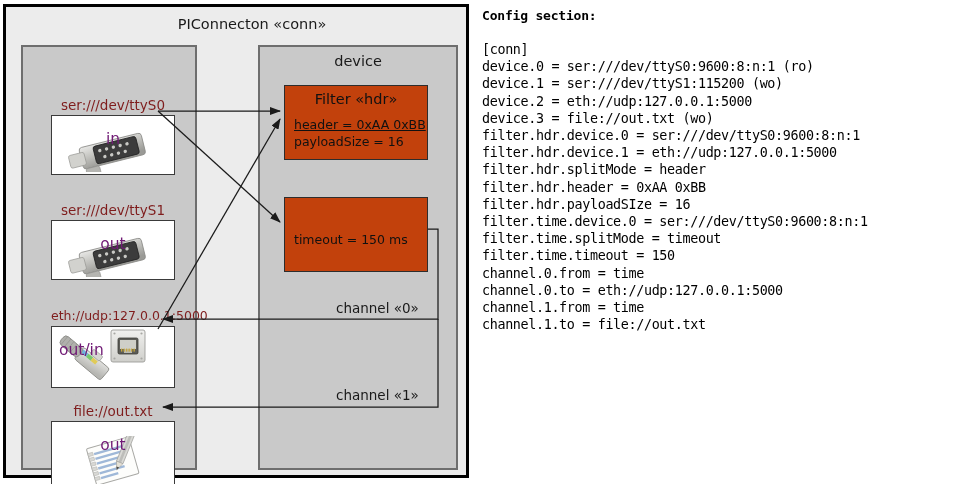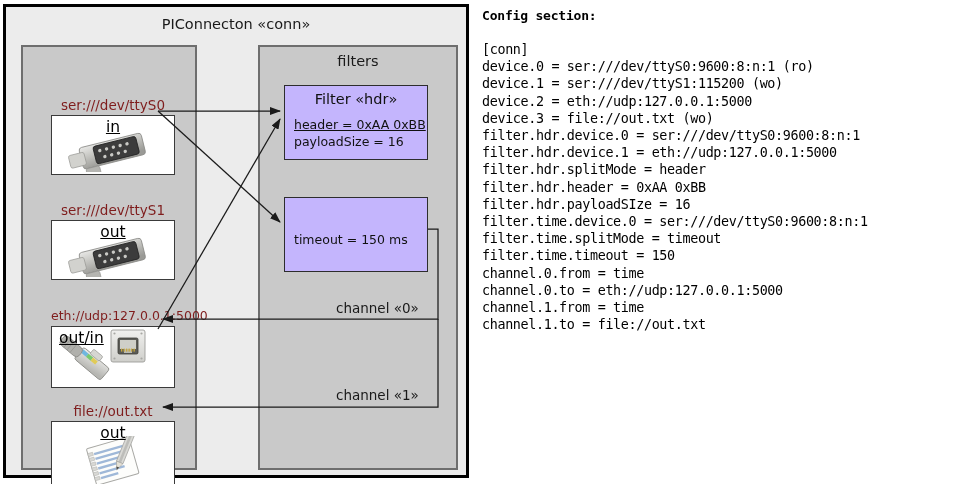--- a/index.html
+++ b/index.html
@@ -2,59 +2,59 @@
 <html><head>
 <meta charset="utf-8">
 <style>
   html,body{margin:0;padding:0;background:#ffffff;}
   body{width:964px;height:484px;position:relative;overflow:hidden;
        font-family:"DejaVu Sans","Liberation Sans",sans-serif;}
 
   
   #diagram{position:absolute;left:3px;top:4px;width:466px;height:474px;
            border:3px solid #000;background:#ececec;box-sizing:border-box;}
-  #diagram-title{position:absolute;left:0;top:9px;width:100%;text-align:center;
+  #diagram-title{position:absolute;left:16px;top:9px;width:100%;text-align:center;
                  font-size:14.5px;color:#1a1a1a;}
 
   
   .panel{position:absolute;background:#c9c9c9;border:2px solid #6e6e6e;
          box-sizing:border-box;}
   #panel-devices{left:15px;top:38px;width:176px;height:425px;}
   #panel-filters{left:252px;top:38px;width:200px;height:425px;}
   .panel-title{position:absolute;left:0;top:6px;width:100%;text-align:center;
                font-size:14.5px;color:#1a1a1a;}
 
   
   .node{position:absolute;}
   .node-label{position:absolute;left:0;top:0;width:100%;text-align:center;
               font-size:13.5px;color:#7f1d1d;white-space:nowrap;}
   .node-box{position:absolute;left:0;top:18px;width:100%;
             background:#fff;border:1.5px solid #3a3a3a;box-sizing:border-box;}
-  .node-role{position:absolute;left:0;top:2px;width:100%;text-align:center;
-             font-size:15.5px;color:#000000;z-index:3;text-decoration:underline;}
+  .node-role{position:absolute;left:0;top:14px;width:100%;text-align:center;
+             font-size:15.5px;color:#701a75;z-index:3;}
   .node-role.left{text-align:right;padding-left:7px;width:auto;}
 
   #node-ttyS0{left:28px;top:50px;width:124px;}
   #node-ttyS0 .node-box{height:60px;}
   #node-ttyS1{left:28px;top:155px;width:124px;}
   #node-ttyS1 .node-box{height:60px;}
   #node-eth{left:28px;top:261px;width:124px;}
   #node-eth .node-box{height:62px;}
   #node-file{left:28px;top:356px;width:124px;}
   #node-file .node-box{height:66px;}
   #node-eth .node-label{font-size:12.5px;}
 
   
   .icon-wrap{position:absolute;left:0;top:0;width:100%;height:100%;
              display:flex;align-items:flex-end;justify-content:center;
              padding-bottom:2px;box-sizing:border-box;}
   .icon-wrap.ethpos{align-items:center;justify-content:center;padding:0;}
 
   
-  .filter-box{position:absolute;background:#c4b5fd;border:1.6px solid #2d2d2d;
+  .filter-box{position:absolute;background:#c2410c;border:1.6px solid #2d2d2d;
               box-sizing:border-box;}
   #filter-hdr{left:278px;top:78px;width:144px;height:75px;}
   #filter-time{left:278px;top:190px;width:144px;height:75px;}
   .filter-title{position:absolute;left:0;top:5px;width:100%;text-align:center;
                 font-size:14.5px;color:#111;}
   .filter-prop{position:absolute;left:9px;font-size:12.5px;color:#111;
                white-space:nowrap;}
 
   
   .channel-label{position:absolute;font-size:13.5px;color:#1a1a1a;
@@ -243,21 +243,21 @@
                 <polygon points="59,35 62,35 60.5,38" fill="#4a4a46"></polygon>
               </g>
             </g>
           </svg>
         </div>
       </div>
     </div>
   </div>
 
   <div class="panel" id="panel-filters">
-    <div class="panel-title">filters</div>
+    <div class="panel-title">device</div>
   </div>
 
   <div class="filter-box" id="filter-hdr">
     <div class="filter-title">Filter «hdr»</div>
     <div class="filter-prop" style="top:31px;text-decoration:underline;">header = 0xAA 0xBB</div>
     <div class="filter-prop" style="top:48px;">payloadSize = 16</div>
   </div>
 
   <div class="filter-box" id="filter-time">
     <div class="filter-prop" style="top:34px;">timeout = 150 ms</div>

